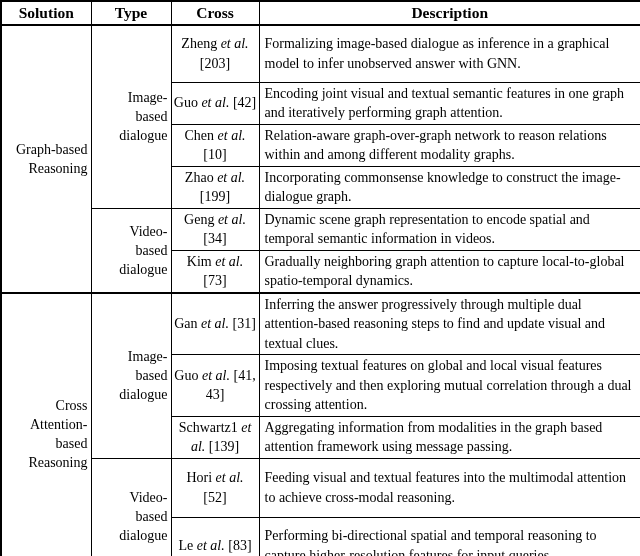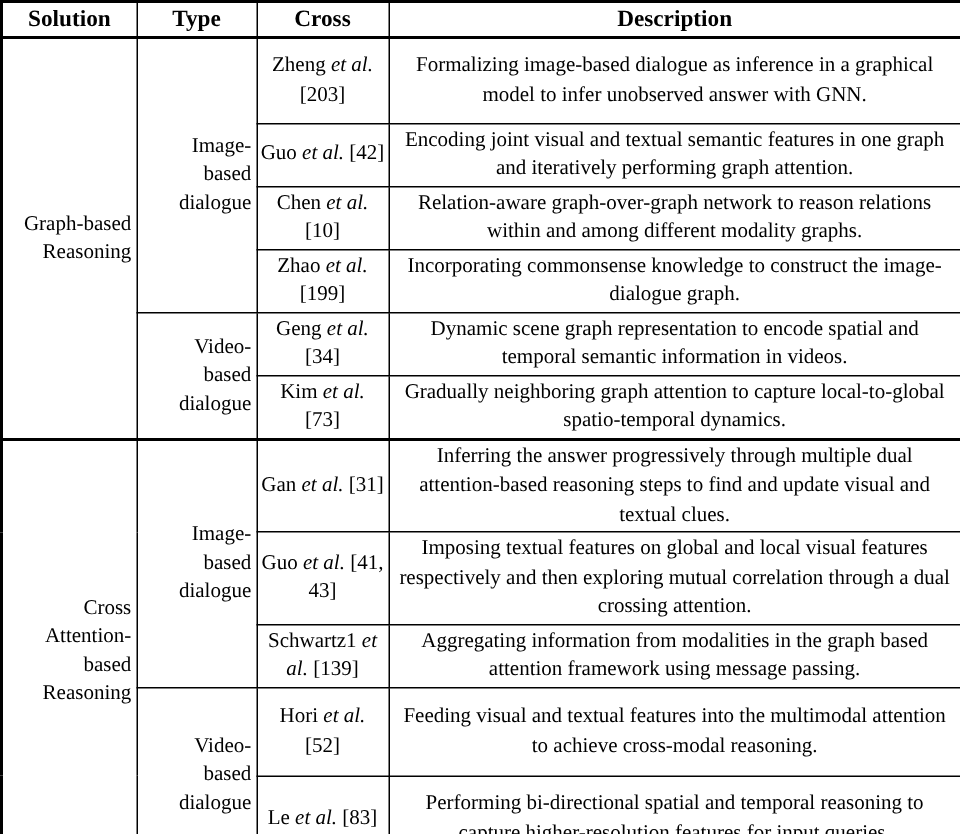--- a/index.html
+++ b/index.html
@@ -41,21 +41,20 @@
     padding-left: 9px;
     padding-right: 3px;
     line-height: 19px;
   }
   td.col-work {
     text-align: center;
     line-height: 19.5px;
     padding: 1px 2px;
   }
   td.col-desc {
-    text-align: center;
     line-height: 19.5px;
     padding: 1px 5px;
   }
   tr.section-start td {
     border-top: 2px solid #000000;
   }
   tr.rh-hdr { height: 23px; margin-top: 42px; }
   tr.rh1  { height: 57px; }
   tr.rh2  { height: 39px; margin-top: 28px; }
   tr.rh3  { height: 40px; margin-left: 35px; }

